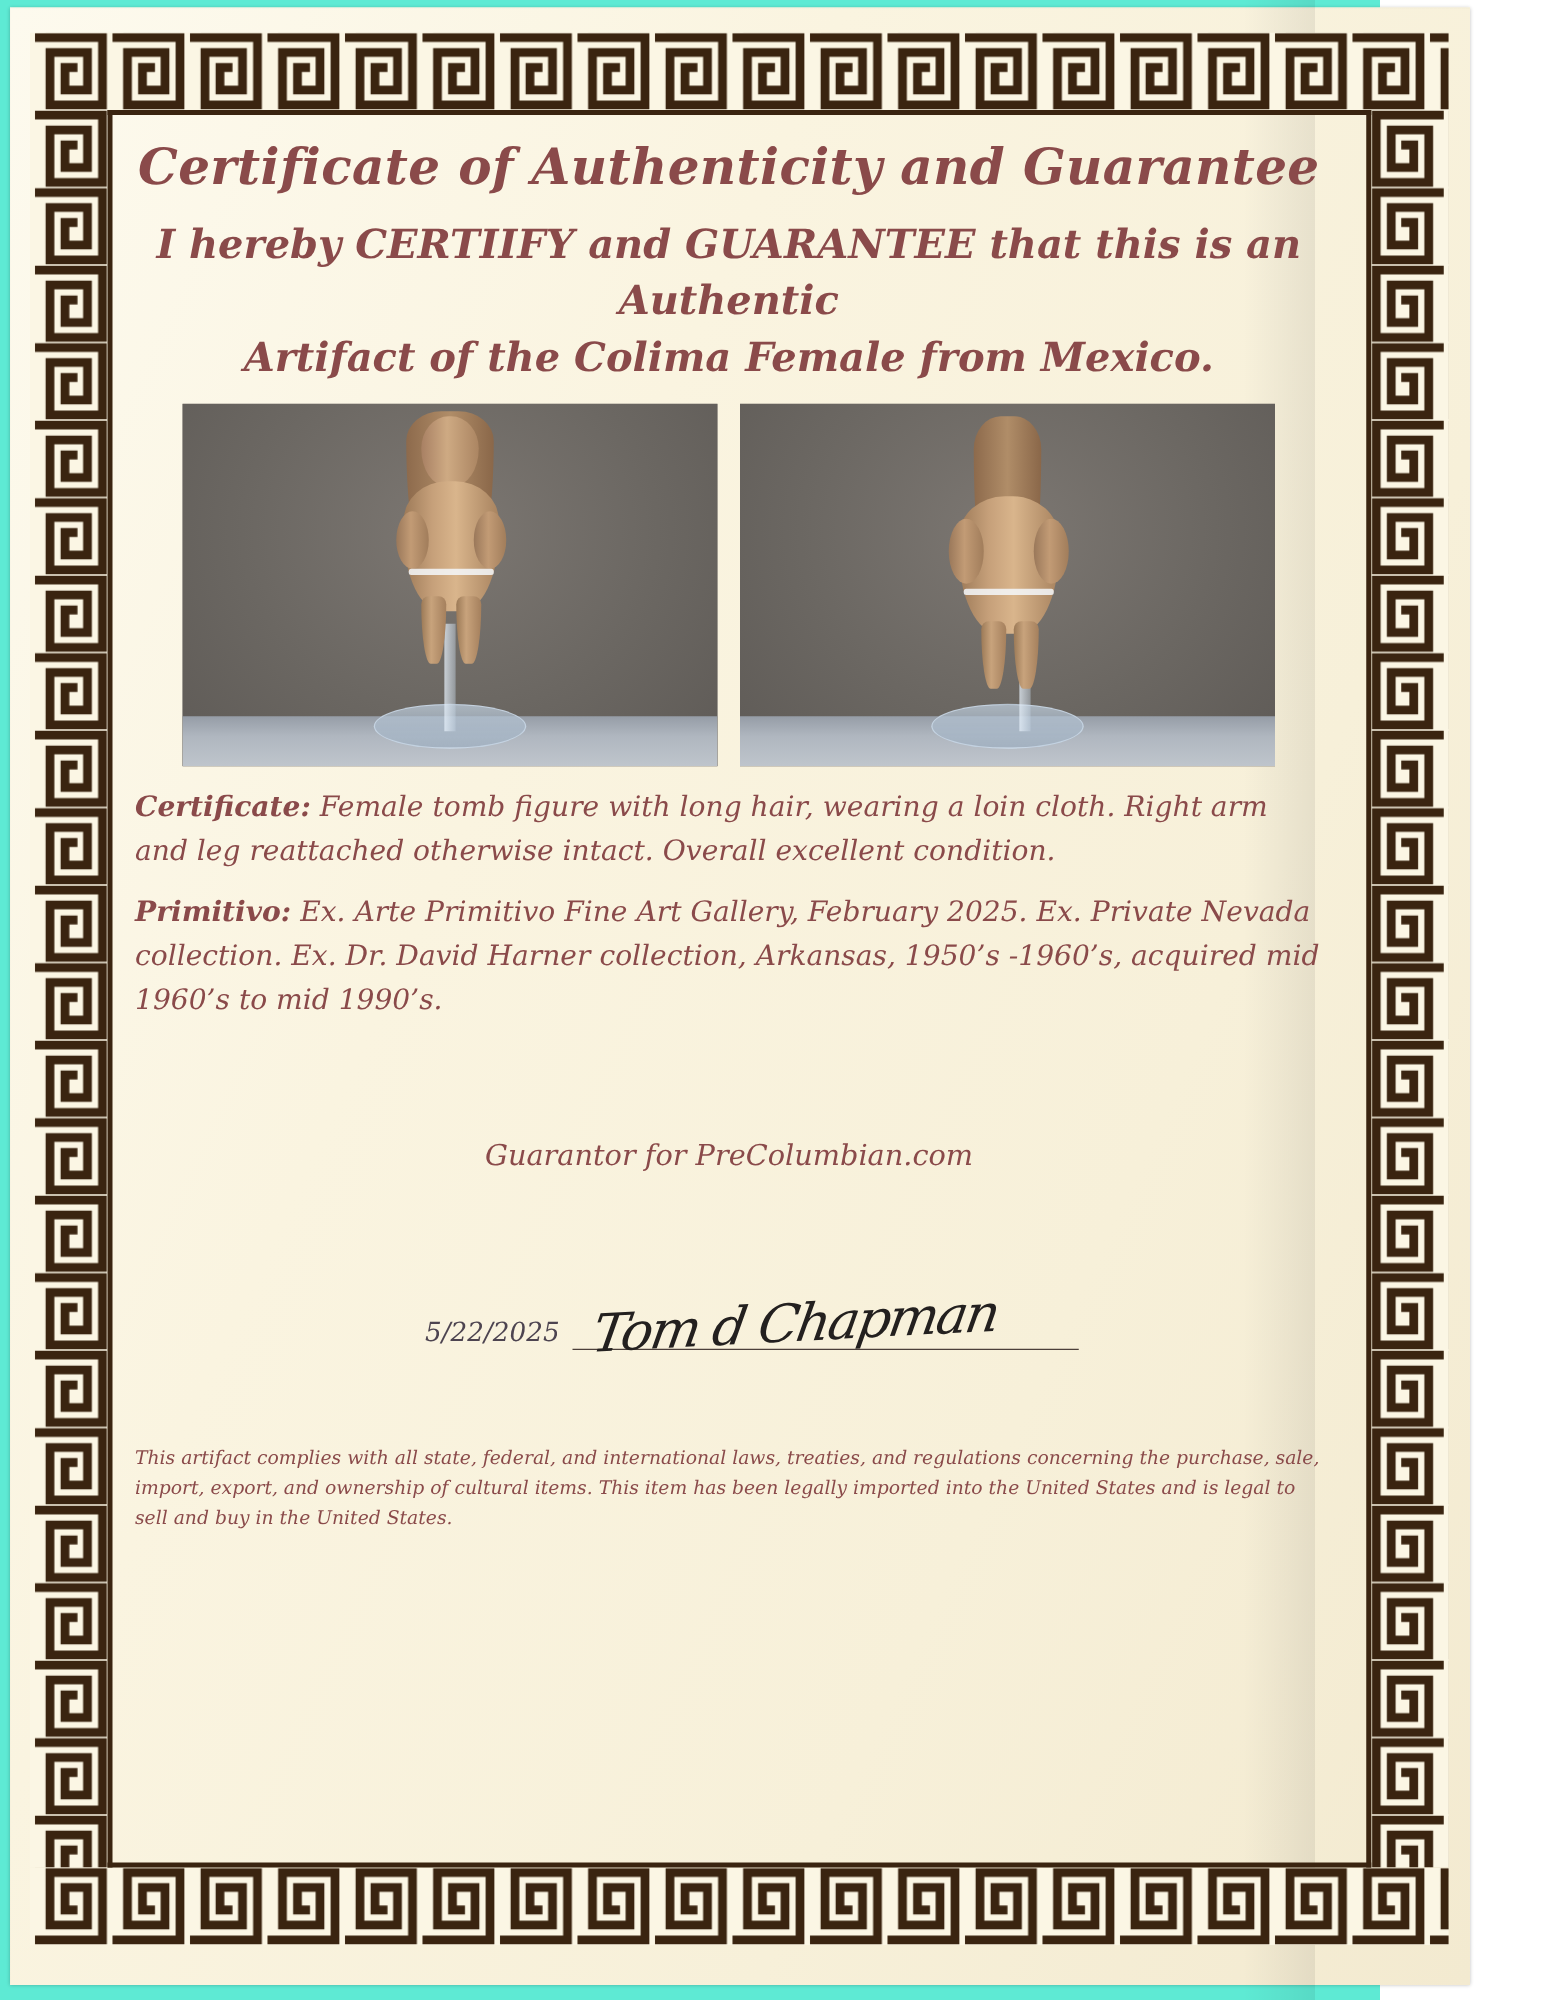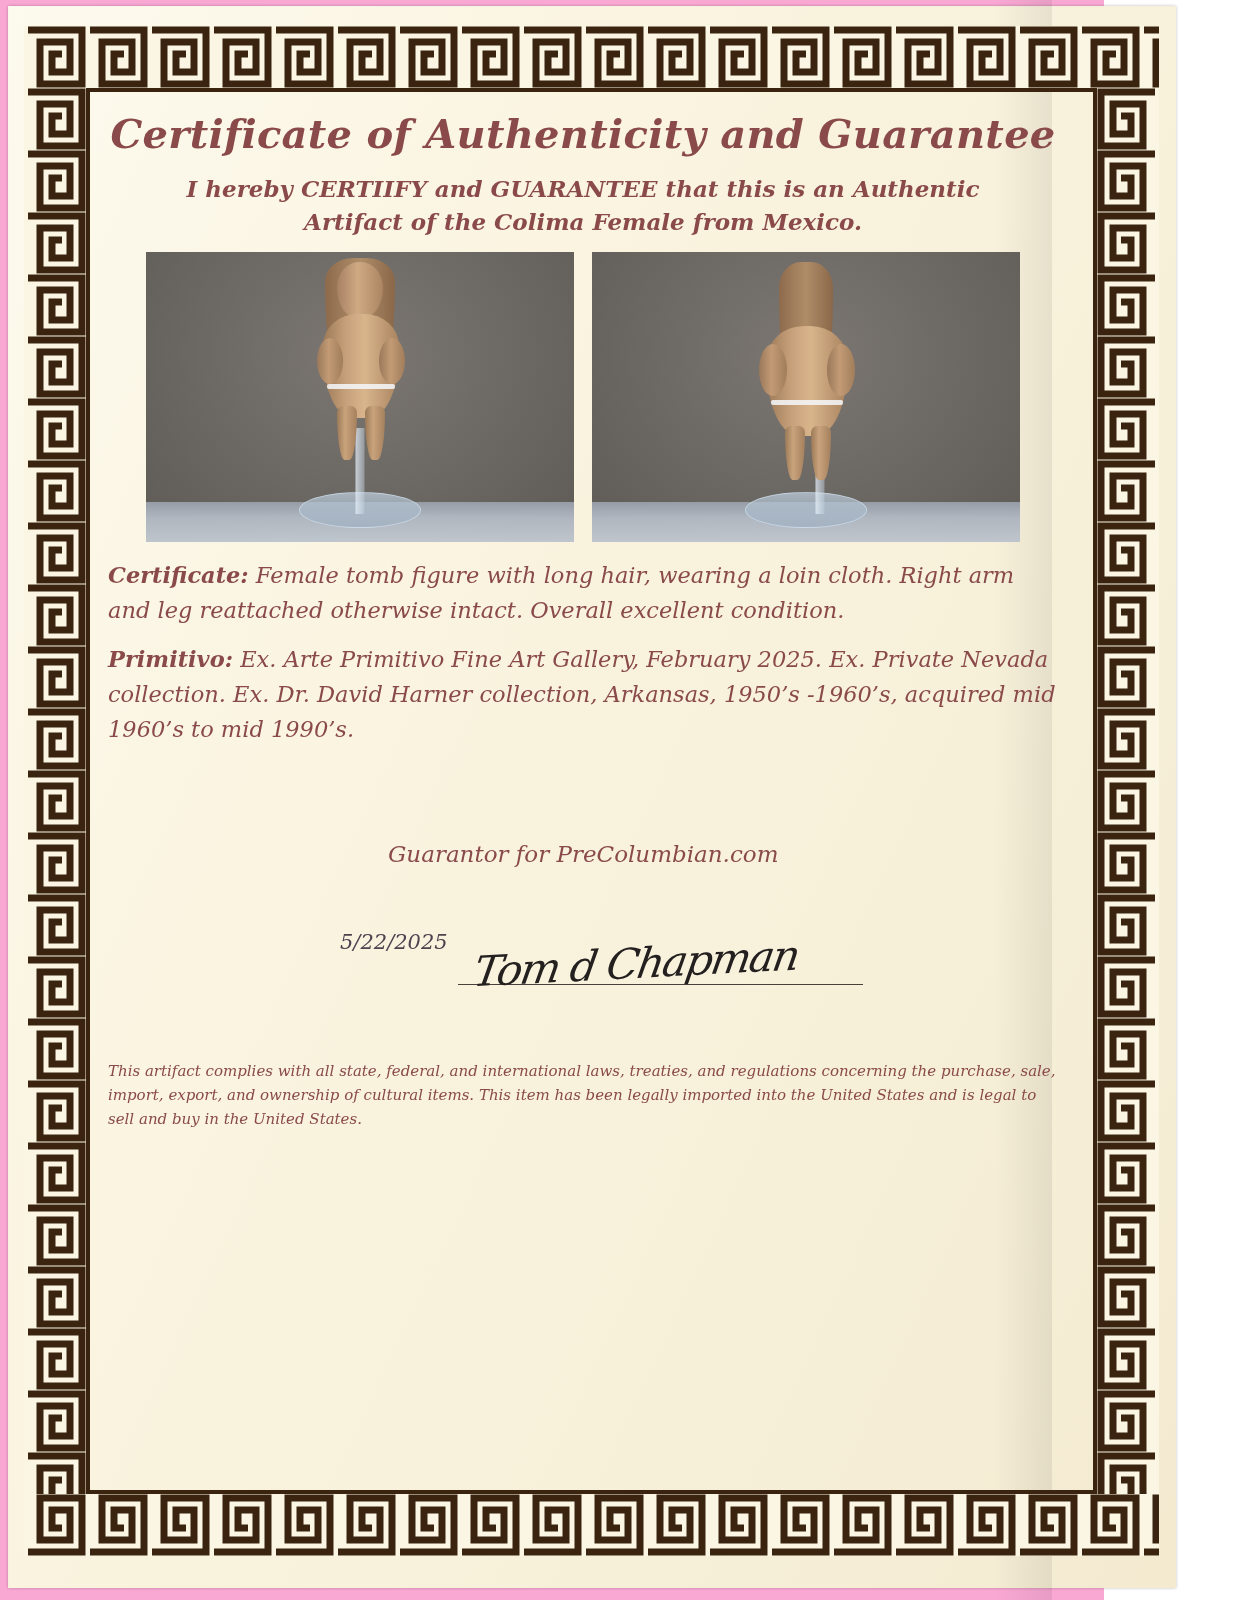--- a/index.html
+++ b/index.html
@@ -14,21 +14,21 @@
     overflow: hidden;
     font-family: "DejaVu Serif", serif;
   }
 
   
   .page {
     position: absolute;
     left: 0; top: 0;
     width: 1104px;
     height: 1600px;
-    background: #f9a8d4;
+    background: #5eead4;
   }
   .paper {
     position: absolute;
     left: 8px;
     top: 6px;
     width: 1168px;
     height: 1582px;
     background: #fbf6e4;
     background-image:
        linear-gradient(to right, rgba(0,0,0,0.012) 0px, rgba(0,0,0,0.012) 1px, transparent 1px, transparent 3px),
@@ -96,21 +96,21 @@
     letter-spacing: 0.3px;
     margin: 0 0 16px 0;
   }
 
   .certify {
     text-align: center;
     color: #8a4a4a;
     font-family: "DejaVu Serif", serif;
     font-style: italic;
     font-weight: bold;
-    font-size: 23px;
+    font-size: 32px;
     line-height: 1.42;
     margin: 0 0 14px 0;
   }
 
   .photos {
     display: flex;
     justify-content: center;
     gap: 18px;
     margin: 8px 0 16px 0;
   }
@@ -208,23 +208,23 @@
     margin-top: 84px;
     padding-left: 280px;
     color: #8a4a4a;
     font-family: "DejaVu Serif", serif;
     font-style: italic;
     font-size: 23px;
     line-height: 2.05;
   }
 
   .sig-row {
-    margin-top: 52px;
+    margin-top: 76px;
     display: flex;
-    align-items: flex-start;
+    align-items: flex-end;
     padding-left: 232px;
     color: #5a4a58;
   }
   .sig-date {
     font-family: "DejaVu Serif", serif;
     font-style: italic;
     font-size: 21px;
     color: #4d4450;
     padding-bottom: 2px;
   }

